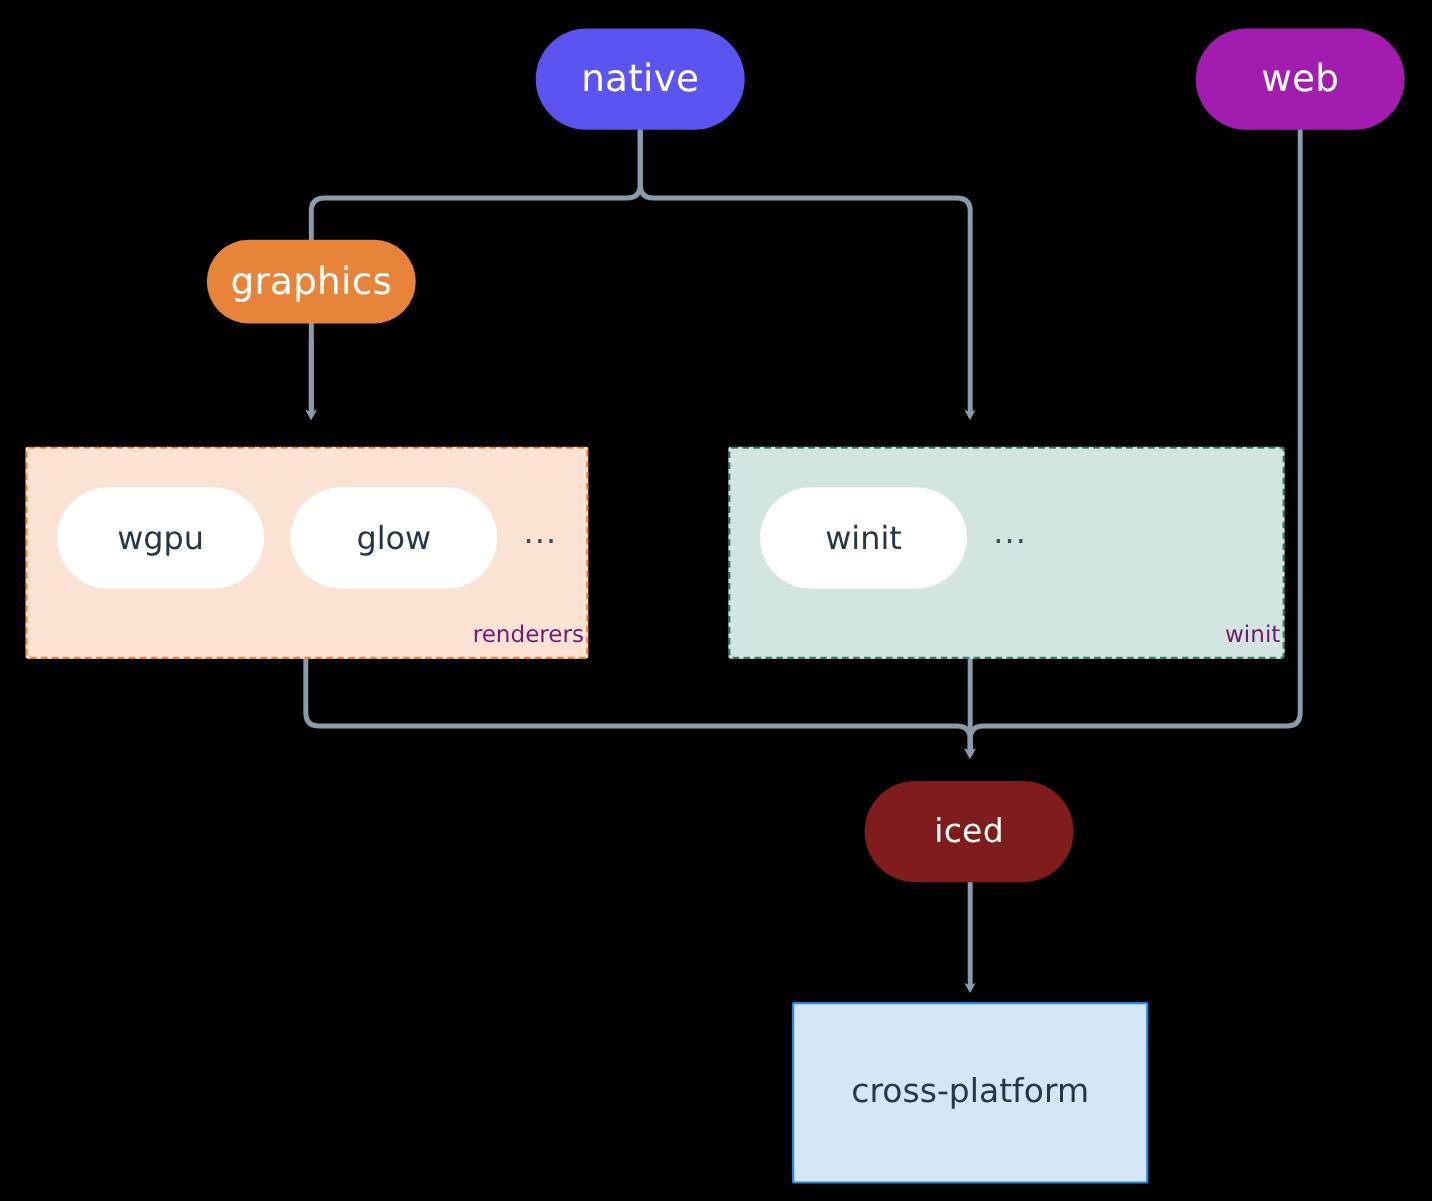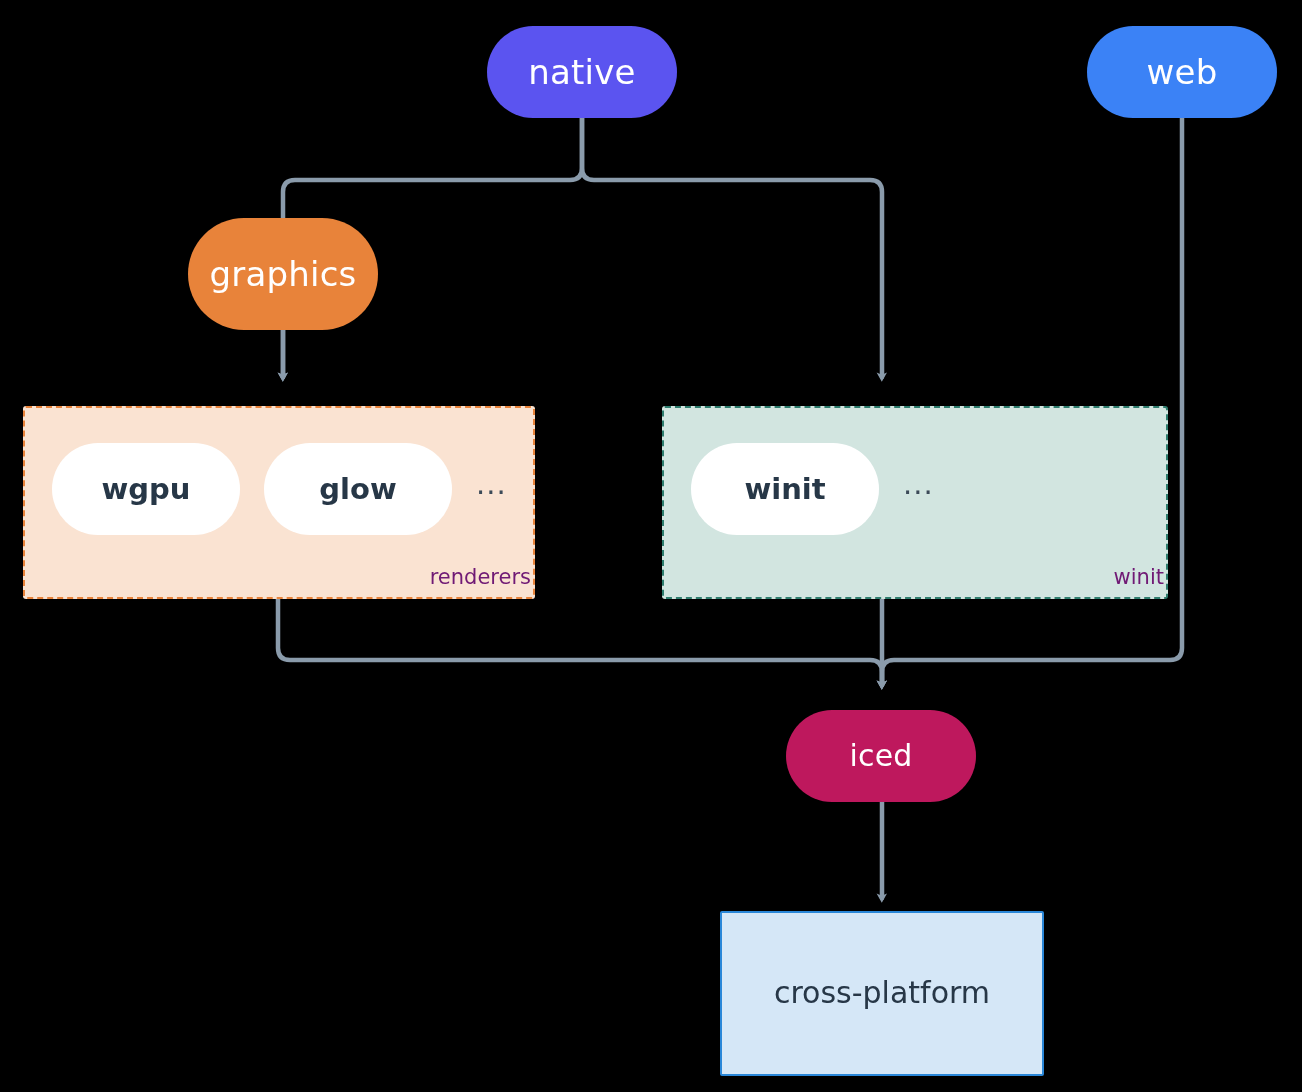--- a/index.html
+++ b/index.html
@@ -38,29 +38,29 @@
     color: #ffffff;
     font-size: 34px;
     letter-spacing: 0.2px;
   }
   #node-native {
     left: 487px; top: 26px; width: 190px; height: 92px;
     background: #5B54F0;
   }
   #node-web {
     left: 1087px; top: 26px; width: 190px; height: 92px;
-    background: #3b82f6;
+    background: #a21caf;
   }
   #node-graphics {
-    left: 188px; top: 218px; width: 190px; height: 112px;
+    left: 188px; top: 218px; width: 190px; height: 76px;
     background: #E8833A;
   }
   #node-iced {
     left: 786px; top: 710px; width: 190px; height: 92px;
-    background: #be185d;
+    background: #7f1d1d;
     font-size: 30px;
   }
   
   .cluster {
     position: absolute;
     box-sizing: border-box;
     border-radius: 3px;
   }
   #cluster-renderers {
     left: 23px; top: 406px; width: 512px; height: 193px;
@@ -95,21 +95,20 @@
     align-items: center;
     justify-content: center;
     background: #FFFFFF;
     border-radius: 999px;
     width: 188px;
     height: 92px;
     font-size: 29px;
     color: #273747;
     margin-top: -28px;
     box-sizing: border-box;
-    font-weight: bold;
   }
   .ellipsis {
     font-size: 29px;
     color: #3C4A58;
     margin-top: -28px;
     letter-spacing: 1px;
     line-height: 1;
     padding-bottom: 8px;
   }
   

